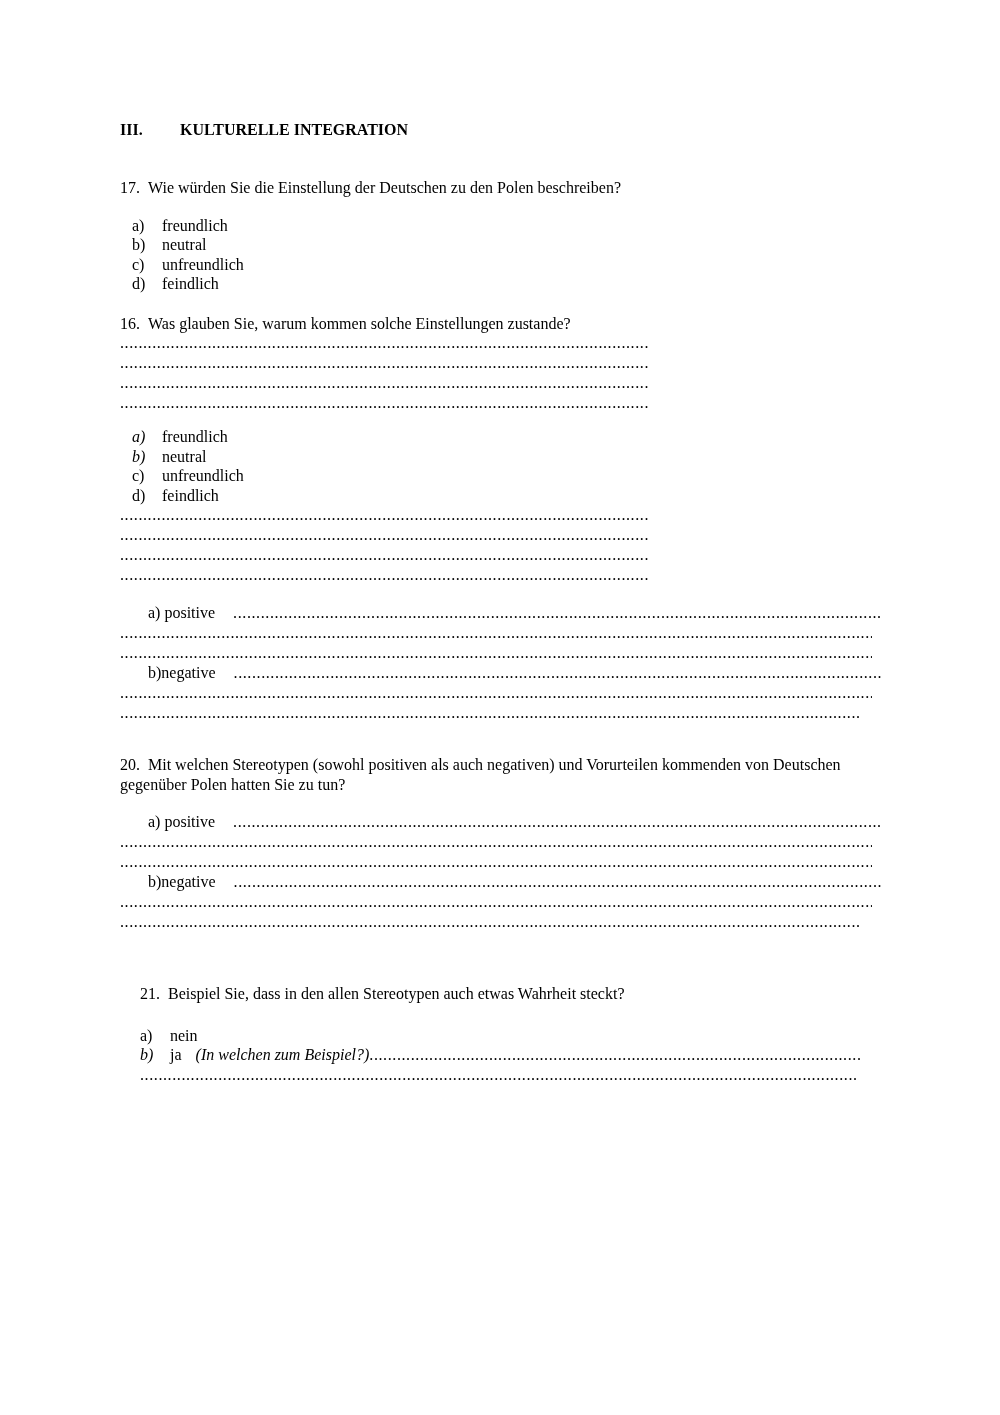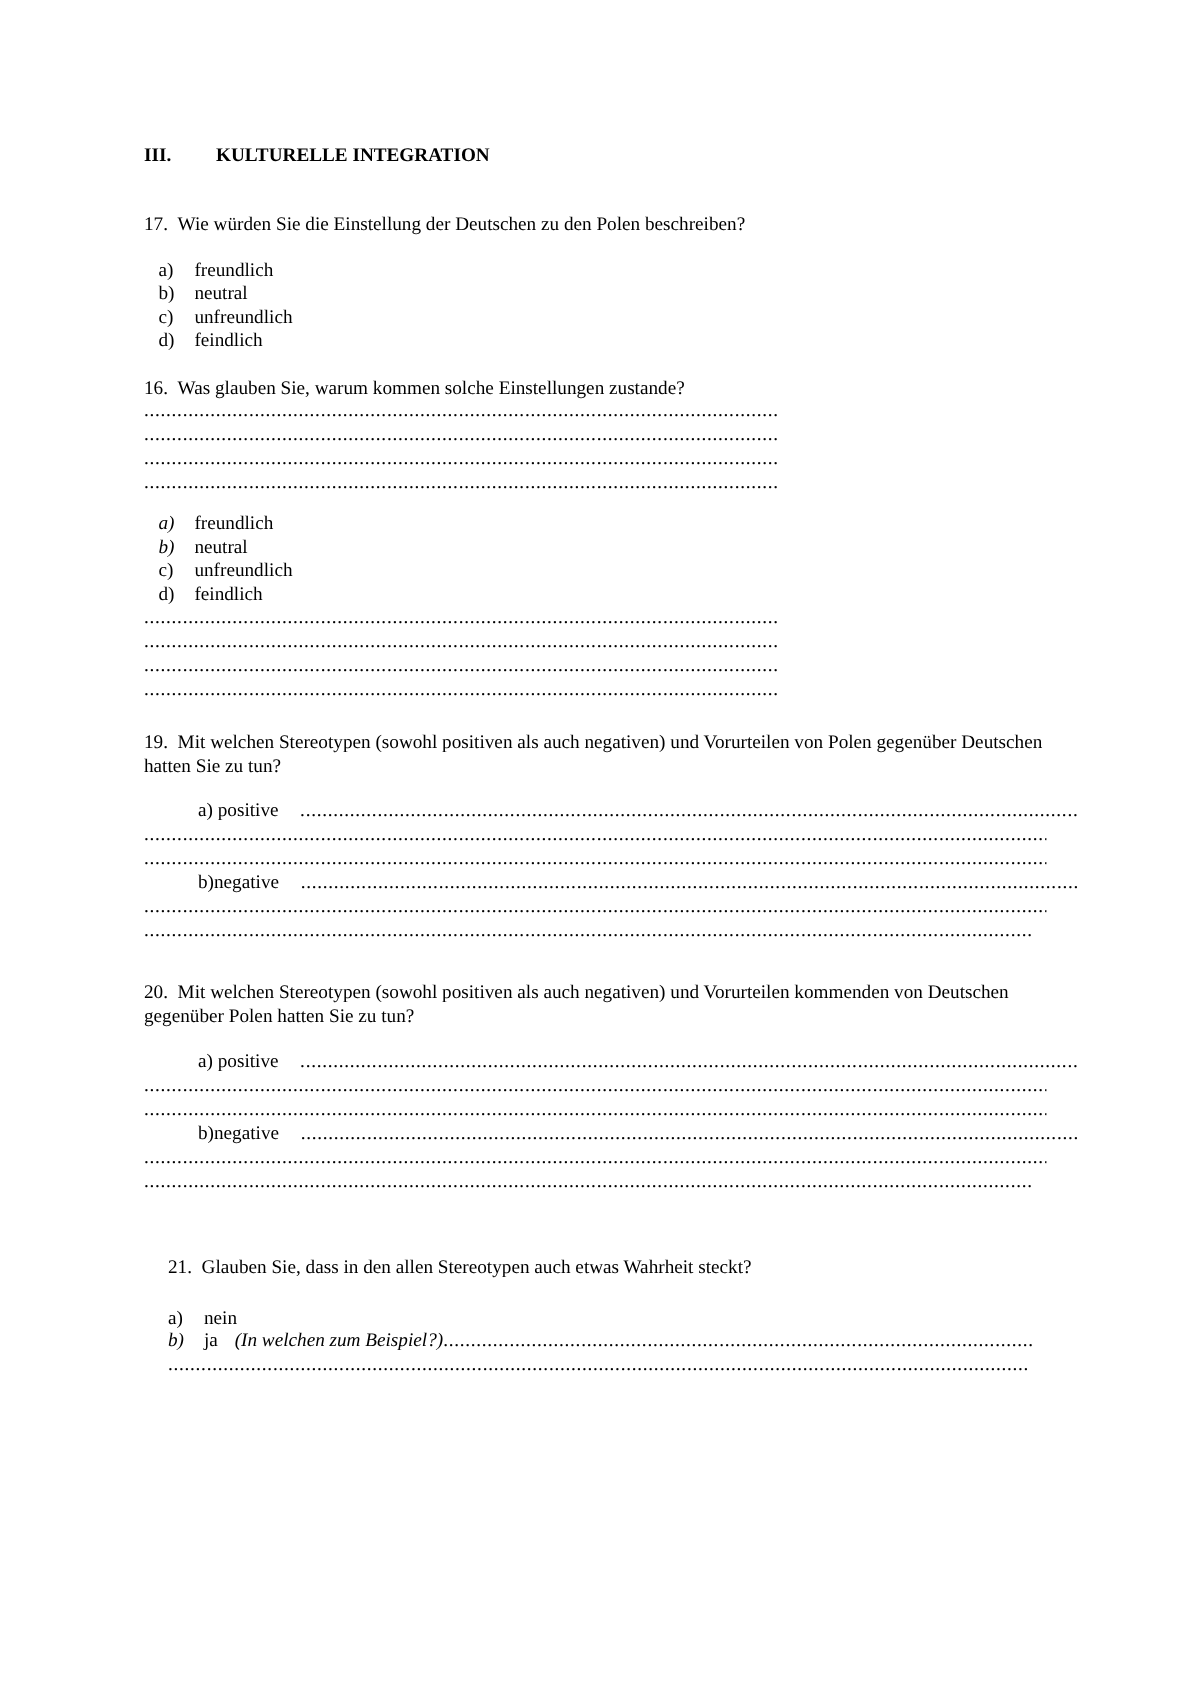--- a/index.html
+++ b/index.html
@@ -46,21 +46,21 @@
 
   .label-dots-row {
     display: flex;
     height: 20px;
     line-height: 20px;
     overflow: hidden;
     white-space: nowrap;
   }
   .label-dots-row .lbl { flex: 0 0 auto; }
   .label-dots-row .dots { flex: 1 1 auto; overflow: hidden; }
-  .indent28 { margin-left: 45px; gap: 18px; }
+  .indent28 { margin-left: 28px; gap: 18px; }
 
   .q21-block { margin-left: 20px; margin-top: 52px; }
   .q21-opts { margin-top: 22px; }
   .q21-opt { line-height: 19.5px; }
   .q21-opt .letter { display: inline-block; width: 30px; }
   .q21-b-row { display: flex; height: 20px; line-height: 20px; overflow: hidden; white-space: nowrap; width: 722px; }
   .q21-b-row .letter { flex: 0 0 30px; }
   .q21-b-row .ja { flex: 0 0 auto; margin-right: 14px; }
 
   .mt38 { margin-top: 38px; }
@@ -130,23 +130,20 @@
       <div class="opt">
         <span class="letter">d)</span><span>feindlich</span>
       </div>
     </div>
 
     <div class="blank-row w-short"><span class="dots">................................................................................................................................................................................................................................................................................................................................................................................................................</span></div>
     <div class="blank-row w-short"><span class="dots">................................................................................................................................................................................................................................................................................................................................................................................................................</span></div>
     <div class="blank-row w-short"><span class="dots">................................................................................................................................................................................................................................................................................................................................................................................................................</span></div>
     <div class="blank-row w-short"><span class="dots">................................................................................................................................................................................................................................................................................................................................................................................................................</span></div>
 
-    <div class="q-line mt24">
-      <span class="q-num">19.</span><span>Mit welchen Stereotypen (sowohl positiven als auch negativen) und Vorurteilen von Polen  gegenüber Deutschen hatten Sie zu tun?</span>
-    </div>
     <div class="label-dots-row mt18 indent28" style="width:734px">
       <span class="lbl">a) positive</span>
         <span class="dots">................................................................................................................................................................................................................................................................................................................................................................................................................</span>
     </div>
     <div class="blank-row w-full"><span class="dots">................................................................................................................................................................................................................................................................................................................................................................................................................</span></div>
     <div class="blank-row w-full"><span class="dots">................................................................................................................................................................................................................................................................................................................................................................................................................</span></div>
     <div class="label-dots-row indent28" style="width:734px">
       <span class="lbl">b)negative</span>
         <span class="dots">................................................................................................................................................................................................................................................................................................................................................................................................................</span>
     </div>
@@ -164,21 +161,21 @@
     <div class="blank-row w-full"><span class="dots">................................................................................................................................................................................................................................................................................................................................................................................................................</span></div>
     <div class="label-dots-row indent28" style="width:734px">
       <span class="lbl">b)negative</span>
         <span class="dots">................................................................................................................................................................................................................................................................................................................................................................................................................</span>
     </div>
     <div class="blank-row w-full"><span class="dots">................................................................................................................................................................................................................................................................................................................................................................................................................</span></div>
     <div class="blank-row w-last"><span class="dots">................................................................................................................................................................................................................................................................................................................................................................................................................</span></div>
 
     <div class="q21-block">
       <div class="q-line">
-        <span class="q-num">21.</span><span>Glauben Sie, dass in den allen Stereotypen auch etwas Wahrheit steckt?</span>
+        <span class="q-num">21.</span><span>Beispiel Sie, dass in den allen Stereotypen auch etwas Wahrheit steckt?</span>
       </div>
       <div class="q21-opts">
         <div class="q21-opt">
           <span class="letter">a)</span><span>nein</span>
         </div>
         <div class="q21-b-row">
           <span class="letter italic">b)</span>
             <span class="ja">ja</span>
             <span class="italic">(In welchen zum Beispiel?)</span>
             <span class="dots">................................................................................................................................................................................................................................................................................................................................................................................................................</span>

